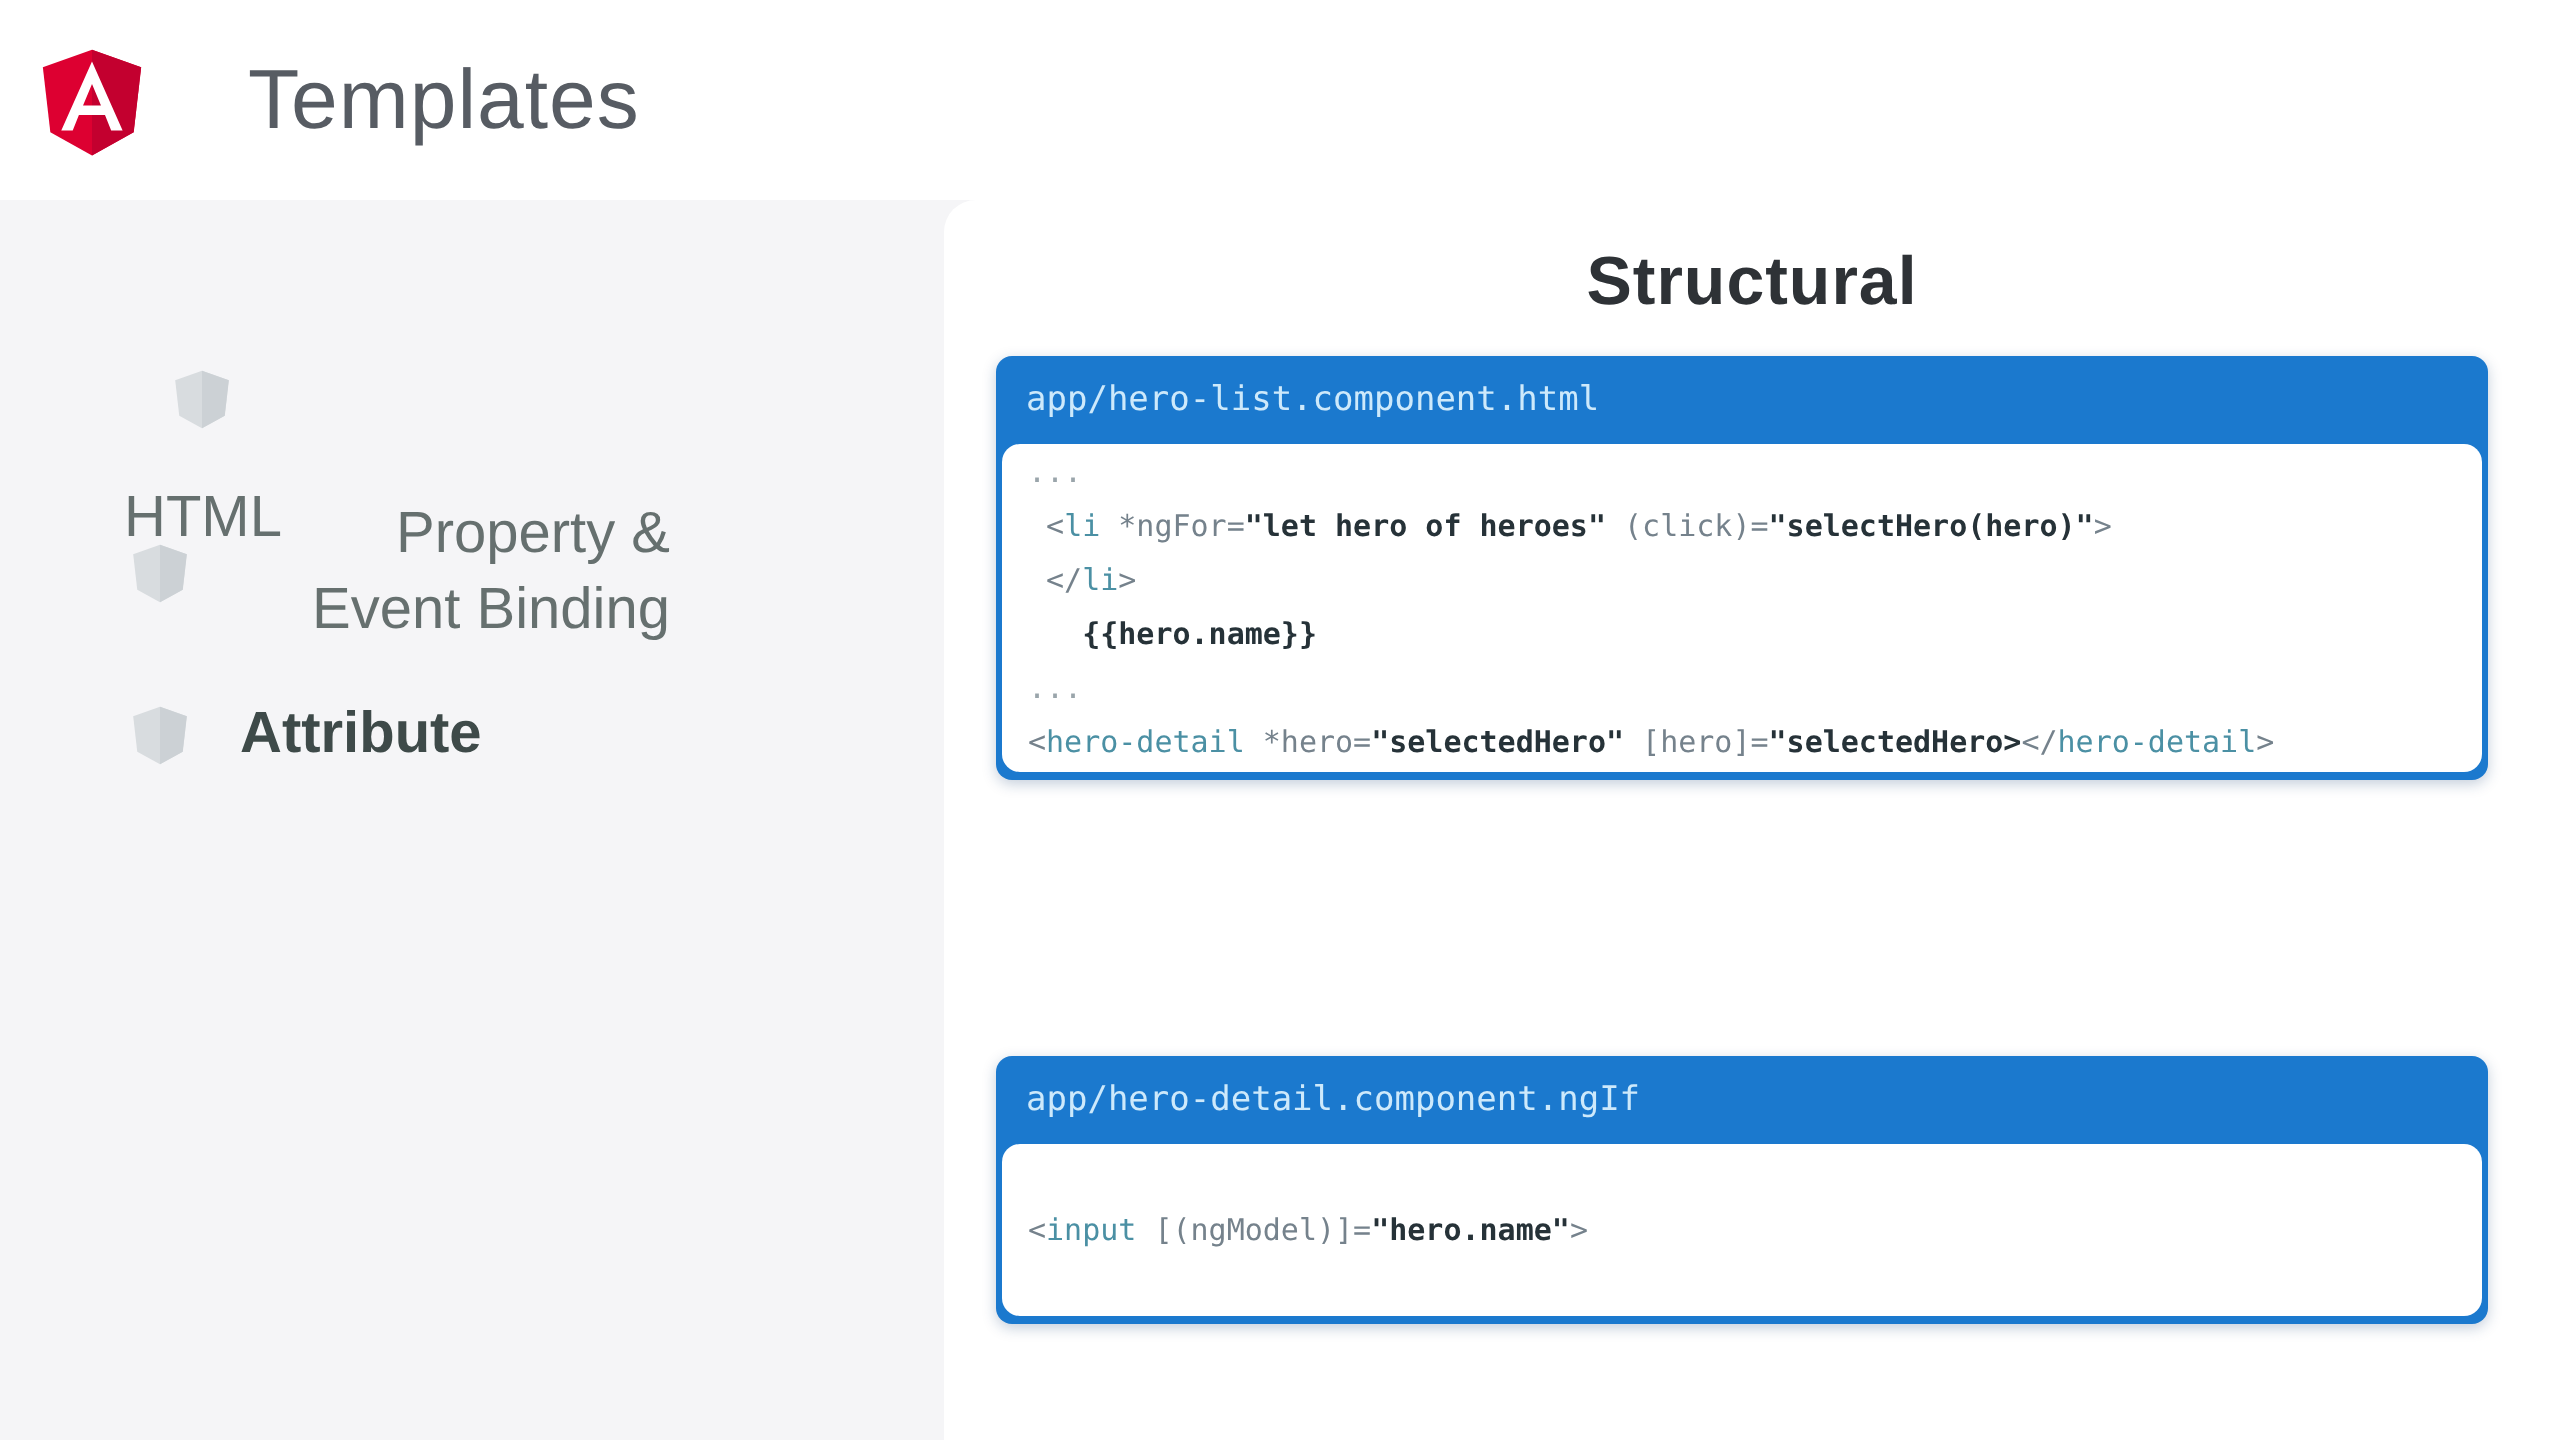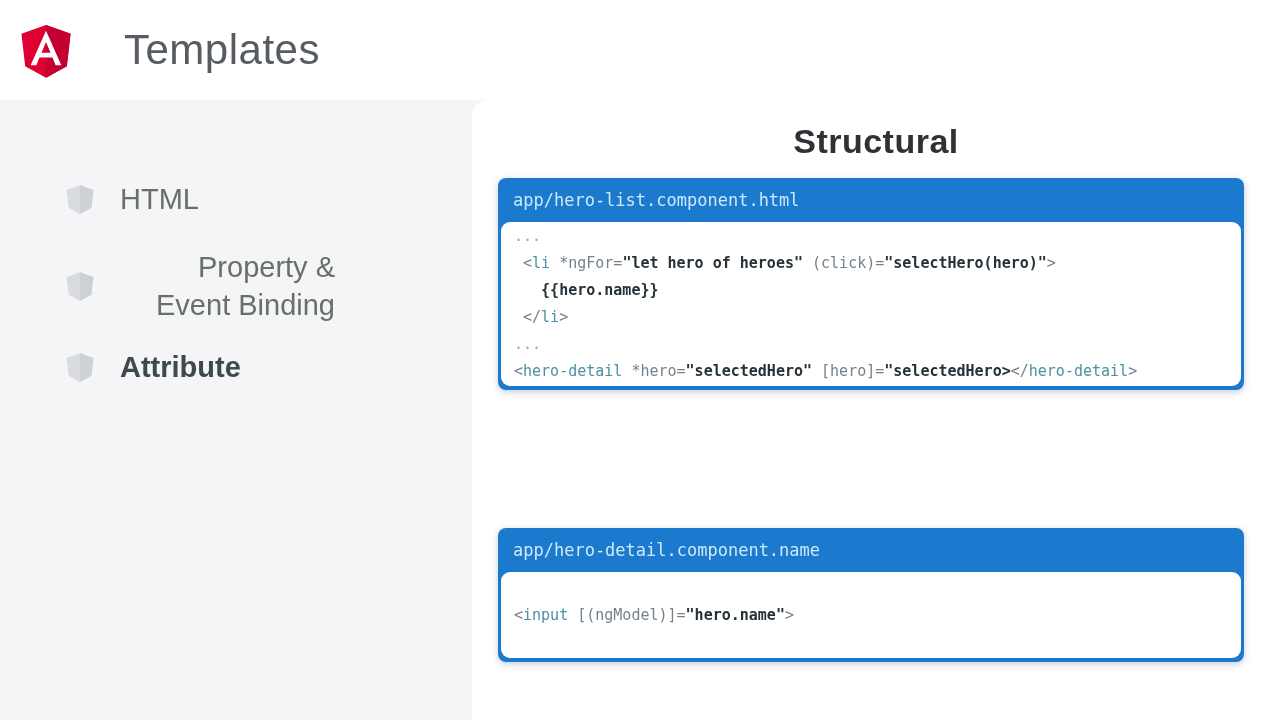--- a/index.html
+++ b/index.html
@@ -28,21 +28,21 @@
   .logo{width:66px;height:70px;margin-left:13px;flex:0 0 auto;}
   .page-title{font-size:42px;color:var(--title-gray);margin-left:21px;letter-spacing:0.5px;}
 
   
   .sidebar{position:absolute;top:100px;left:0;width:500px;bottom:0;background:var(--sidebar-bg);z-index:1;}
   .side-item{position:absolute;left:62px;display:flex;align-items:center;gap:22px;cursor:pointer;}
   .side-item .shield{width:36px;height:38px;flex:0 0 auto;}
   .side-label{font-size:29px;line-height:38px;color:var(--side-label);}
   .side-label.wrap{width:215px;}
   .side-item.active .side-label{font-weight:bold;color:var(--side-label-active);}
-  #item-html{top:80px;}
+  #item-html{top:80px;flex-direction:column;}
   #item-prop{top:148px;text-align:right;}
   #item-dir{top:248px;}
 
   
   .main{position:absolute;top:100px;left:472px;width:808px;bottom:0;background:#ffffff;border-top-left-radius:16px;z-index:2;}
   .section-title{position:absolute;left:0;width:100%;text-align:center;font-size:34px;font-weight:bold;color:var(--heading-dark);letter-spacing:0.5px;}
   #title-structural{top:22px;}
   #title-attribute{top:372px;}
 
   .codeblock{position:absolute;left:26px;width:746px;background:var(--accent-blue);border-radius:8px;box-shadow:0 2px 7px rgba(20,60,110,0.25);}
@@ -97,29 +97,29 @@
 
   <div class="main">
 
     <div class="section-title" id="title-structural">Structural</div>
 
     <div class="codeblock" id="block-structural">
       <div class="file">app/hero-list.component.html</div>
       <div class="code-body">
           <div class="code-line"><span class="tk-dim">...</span></div>
           <div class="code-line"><span class="tk-pun"> &lt;</span><span class="tk-tag">li</span><span class="tk-pun"> *ngFor=</span><span class="tk-val">"let hero of heroes"</span><span class="tk-pun"> (click)=</span><span class="tk-val">"selectHero(hero)"</span><span class="tk-pun">&gt;</span></div>
+          <div class="code-line"><span class="tk-pun"> &lt;/</span><span class="tk-tag">li</span><span class="tk-pun">&gt;</span></div>
           <div class="code-line"><span class="tk-val">   {{hero.name}}</span></div>
-          <div class="code-line"><span class="tk-pun"> &lt;/</span><span class="tk-tag">li</span><span class="tk-pun">&gt;</span></div>
           <div class="code-line"><span class="tk-dim">...</span></div>
           <div class="code-line"><span class="tk-pun">&lt;</span><span class="tk-tag">hero-detail</span><span class="tk-pun"> *hero=</span><span class="tk-val">"selectedHero"</span><span class="tk-pun"> [hero]=</span><span class="tk-val">"selectedHero&gt;</span><span class="tk-pun">&lt;/</span><span class="tk-tag">hero-detail</span><span class="tk-pun">&gt;</span></div>
         </div>
     </div>
 
 
     <div class="codeblock" id="block-attribute">
-      <div class="file">app/hero-detail.component.name</div>
+      <div class="file">app/hero-detail.component.ngIf</div>
       <div class="code-body">
           <div class="code-line"><span class="tk-pun">&lt;</span><span class="tk-tag">input</span><span class="tk-pun"> [(ngModel)]=</span><span class="tk-val">"hero.name"</span><span class="tk-pun">&gt;</span></div>
         </div>
     </div>
 
   </div>
 </div>
 
 </body></html>

